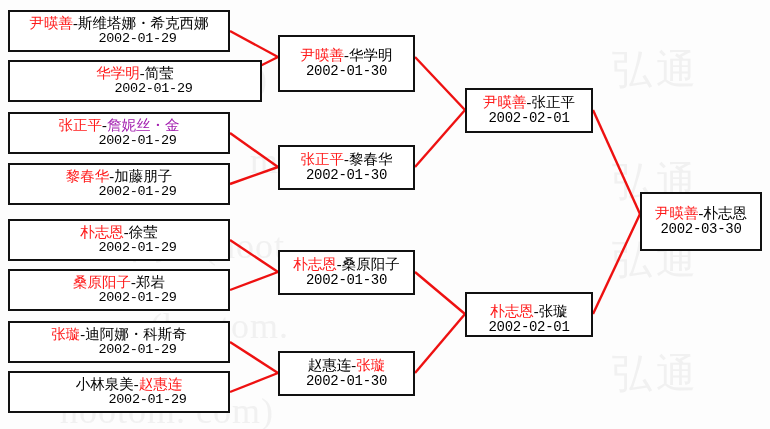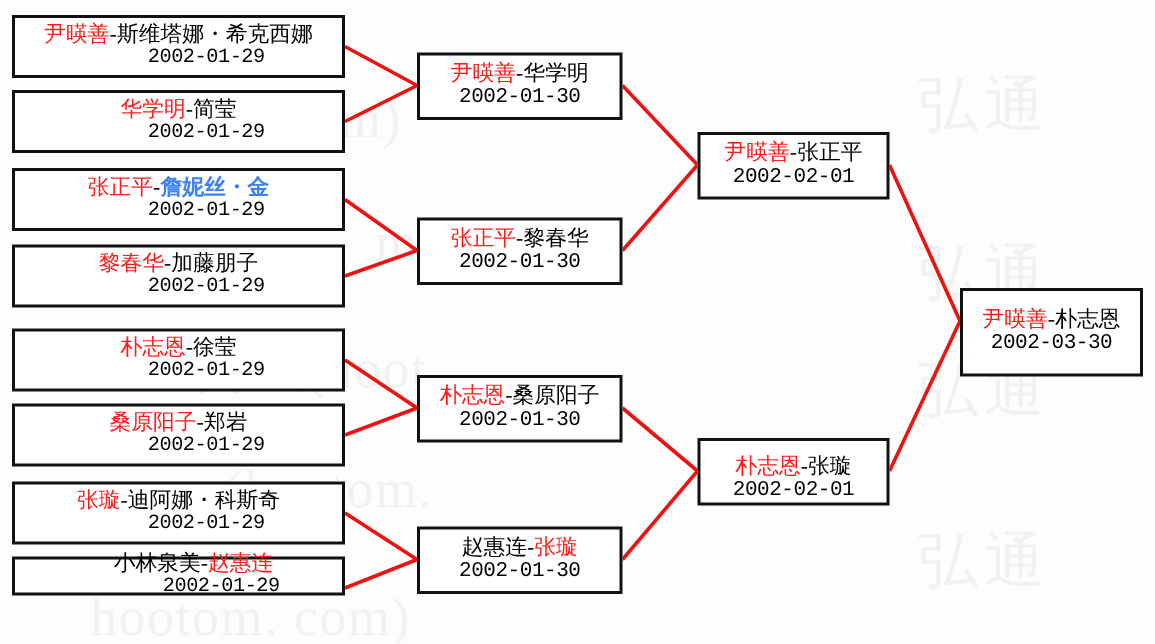--- a/index.html
+++ b/index.html
@@ -109,49 +109,49 @@
       <path d="M415,373 L465,314" stroke="#ee1111" stroke-width="2.4" fill="none"></path>
       <path d="M593,110 L640,214" stroke="#ee1111" stroke-width="2.4" fill="none"></path>
       <path d="M593,314 L640,214" stroke="#ee1111" stroke-width="2.4" fill="none"></path>
     </svg>
 
   <div id="boxes">
       <div class="match r1" style="left: 8px; top: 10px; width: 222px; height: 42px; border-color: rgb(17, 17, 17);">
         <div class="players"><span class="w" style="color: rgb(255, 26, 26);">尹暎善</span><span class="sep">-</span><span class="l" style="color: rgb(0, 0, 0);">斯维塔娜・希克西娜</span></div>
         <div class="date">2002-01-29</div>
       </div>
-      <div class="match r1" style="left: 8px; top: 60px; width: 222px; height: 42px; border-color: rgb(17, 17, 17);">
+      <div class="match r1" style="left: 8px; top: 60px; width: 254px; height: 42px; border-color: rgb(17, 17, 17);">
         <div class="players"><span class="w" style="color: rgb(255, 26, 26);">华学明</span><span class="sep">-</span><span class="l" style="color: rgb(0, 0, 0);">简莹</span></div>
         <div class="date">2002-01-29</div>
       </div>
       <div class="match r1" style="left: 8px; top: 112px; width: 222px; height: 42px; border-color: rgb(17, 17, 17);">
-        <div class="players"><span class="w" style="color: rgb(255, 26, 26);">张正平</span><span class="sep">-</span><span class="l" style="color: #3b82f6; font-weight: bold;">詹妮丝・金</span></div>
+        <div class="players"><span class="w" style="color: rgb(255, 26, 26);">张正平</span><span class="sep">-</span><span class="l" style="color: #a21caf;">詹妮丝・金</span></div>
         <div class="date">2002-01-29</div>
       </div>
       <div class="match r1" style="left: 8px; top: 163px; width: 222px; height: 42px; border-color: rgb(17, 17, 17);">
         <div class="players"><span class="w" style="color: rgb(255, 26, 26);">黎春华</span><span class="sep">-</span><span class="l" style="color: rgb(0, 0, 0);">加藤朋子</span></div>
         <div class="date">2002-01-29</div>
       </div>
       <div class="match r1" style="left: 8px; top: 219px; width: 222px; height: 42px; border-color: rgb(17, 17, 17);">
         <div class="players"><span class="w" style="color: rgb(255, 26, 26);">朴志恩</span><span class="sep">-</span><span class="l" style="color: rgb(0, 0, 0);">徐莹</span></div>
         <div class="date">2002-01-29</div>
       </div>
       <div class="match r1" style="left: 8px; top: 269px; width: 222px; height: 42px; border-color: rgb(17, 17, 17);">
         <div class="players"><span class="w" style="color: rgb(255, 26, 26);">桑原阳子</span><span class="sep">-</span><span class="l" style="color: rgb(0, 0, 0);">郑岩</span></div>
         <div class="date">2002-01-29</div>
       </div>
       <div class="match r1" style="left: 8px; top: 321px; width: 222px; height: 42px; border-color: rgb(17, 17, 17);">
         <div class="players"><span class="w" style="color: rgb(255, 26, 26);">张璇</span><span class="sep">-</span><span class="l" style="color: rgb(0, 0, 0); text-align: right;">迪阿娜・科斯奇</span></div>
         <div class="date">2002-01-29</div>
       </div>
-      <div class="match r1" style="left: 8px; top: 371px; width: 222px; height: 26px; border-color: rgb(17, 17, 17); padding-left: 20px;">
+      <div class="match r1" style="left: 8px; top: 371px; width: 222px; height: 42px; border-color: rgb(17, 17, 17); padding-left: 20px;">
         <div class="players"><span class="l" style="color: rgb(0, 0, 0);">小林泉美</span><span class="sep">-</span><span class="w" style="color: rgb(255, 26, 26);">赵惠连</span></div>
         <div class="date">2002-01-29</div>
       </div>
-      <div class="match r2" style="left: 278px; top: 35px; width: 137px; height: 45px; border-color: rgb(17, 17, 17);">
+      <div class="match r2" style="left: 278px; top: 35px; width: 137px; height: 57px; border-color: rgb(17, 17, 17);">
         <div class="players"><span class="w" style="color: rgb(255, 26, 26);">尹暎善</span><span class="sep">-</span><span class="l" style="color: rgb(0, 0, 0);">华学明</span></div>
         <div class="date">2002-01-30</div>
       </div>
       <div class="match r2" style="left: 278px; top: 145px; width: 137px; height: 45px; border-color: rgb(17, 17, 17);">
         <div class="players"><span class="w" style="color: rgb(255, 26, 26);">张正平</span><span class="sep">-</span><span class="l" style="color: rgb(0, 0, 0);">黎春华</span></div>
         <div class="date">2002-01-30</div>
       </div>
       <div class="match r2" style="left: 278px; top: 250px; width: 137px; height: 45px; border-color: rgb(17, 17, 17);">
         <div class="players"><span class="w" style="color: rgb(255, 26, 26);">朴志恩</span><span class="sep">-</span><span class="l" style="color: rgb(0, 0, 0);">桑原阳子</span></div>
         <div class="date">2002-01-30</div>

